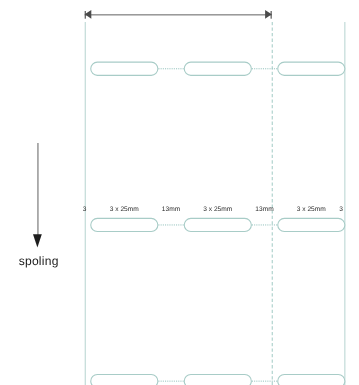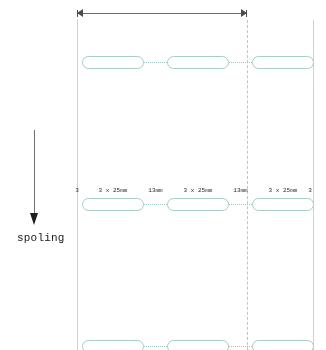--- a/index.html
+++ b/index.html
@@ -9,21 +9,20 @@
   }
   body {
     font-family: "Liberation Sans", sans-serif;
   }
   #stage {
     position: relative;
     width: 326px;
     height: 350px;
     background: #ffffff;
     overflow: hidden;
-    font-family: Liberation Mono, monospace;
   }
 
   
   .web-edge {
     position: absolute;
     top: 20px;
     width: 1px;
     height: 330px;
     background: #bcd8d4;
   }

